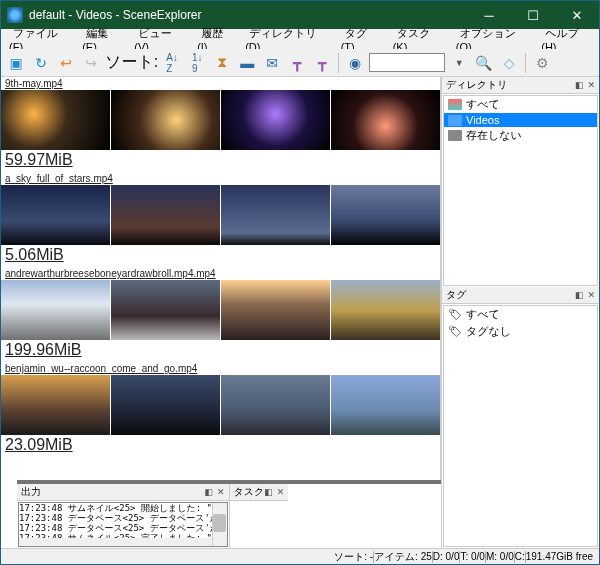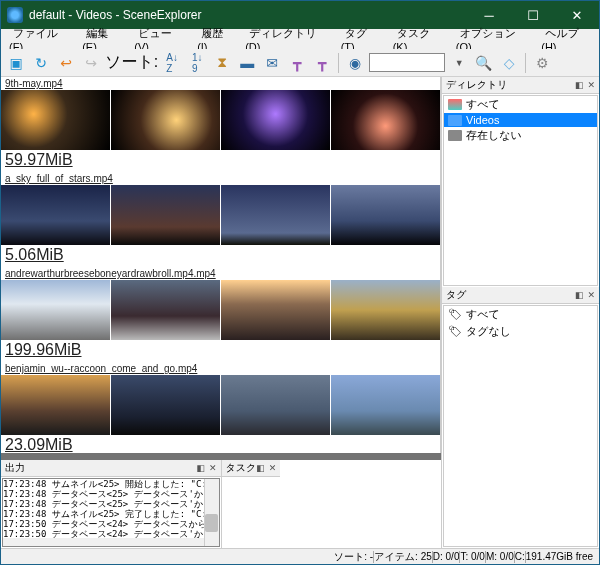--- a/index.html
+++ b/index.html
@@ -17,21 +17,21 @@
 .tsep { width: 1px; height: 20px; background: #c0c0c0; margin: 0 2px; }
 .tfield { border: 1px solid #888; background: #fff; height: 19px; width: 76px; }
 .content { flex: 1; display: flex; overflow: hidden; }
 .left { flex: 1; display: flex; flex-direction: column; overflow: hidden; }
 .gallery { flex: 1; background: #fff; overflow-y: auto; overflow-x: hidden; border-right: 1px solid #ccc; }
 .viditem { margin-bottom: 2px; }
 .vidname { background: #fff; color: #222; font-size: 10px; padding: 1px 4px; text-decoration: underline; }
 .thumbs { display: flex; gap: 1px; }
 .thumb { flex: 1; height: 60px; background: #000; }
 .vidsize { font-size: 16px; padding: 1px 4px; color: #222; text-decoration: underline; }
-.bottompanes { display: flex; height: 95px; border-top: 7px solid #737373; }
+.bottompanes { display: flex; height: 68px; border-top: 4px solid #737373; margin-left: 16px; }
 .output { flex: 1; display: flex; flex-direction: column; border-right: 1px solid #ccc; }
 .paneheader { background: #f0f0f0; border-bottom: 1px solid #ccc; display: flex; align-items: center; justify-content: space-between; height: 17px; padding: 0 4px; font-size: 10px; }
 .paneheader .ctrls { display: flex; gap: 4px; font-size: 9px; color: #555; }
 .logbox { flex: 1; background: #fff; border: 1px solid #888; margin: 1px; overflow: hidden; font-size: 9px; line-height: 10px; padding: 1px; white-space: pre; font-family: "MS Gothic", monospace; position: relative; }
 .logbox .vtrack { position: absolute; right: 0; top: 0; bottom: 0; width: 15px; background: #f0f0f0; border-left: 1px solid #ccc; }
 .logbox .vthumb { position: absolute; right: 1px; bottom: 14px; width: 13px; height: 18px; background: #c0c0c0; border-radius: 2px; }
 .logbox .htrack { position: absolute; left: 0; right: 15px; bottom: 0; height: 8px; background: #f0f0f0; }
 .logbox pre { position: absolute; left: 0; top: 0; right: 15px; }
 .taskpane { flex: 1; display: flex; flex-direction: row; }
 .taskbody { flex: 1; background: #fff; }

